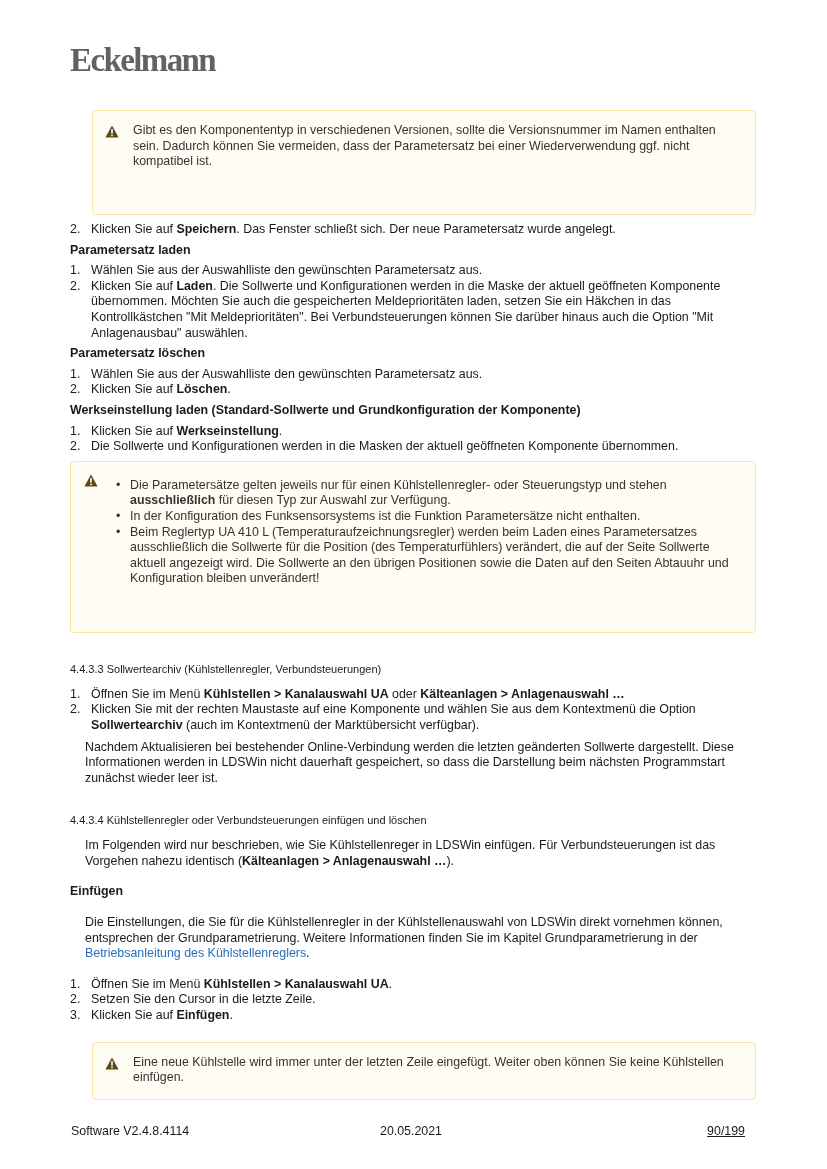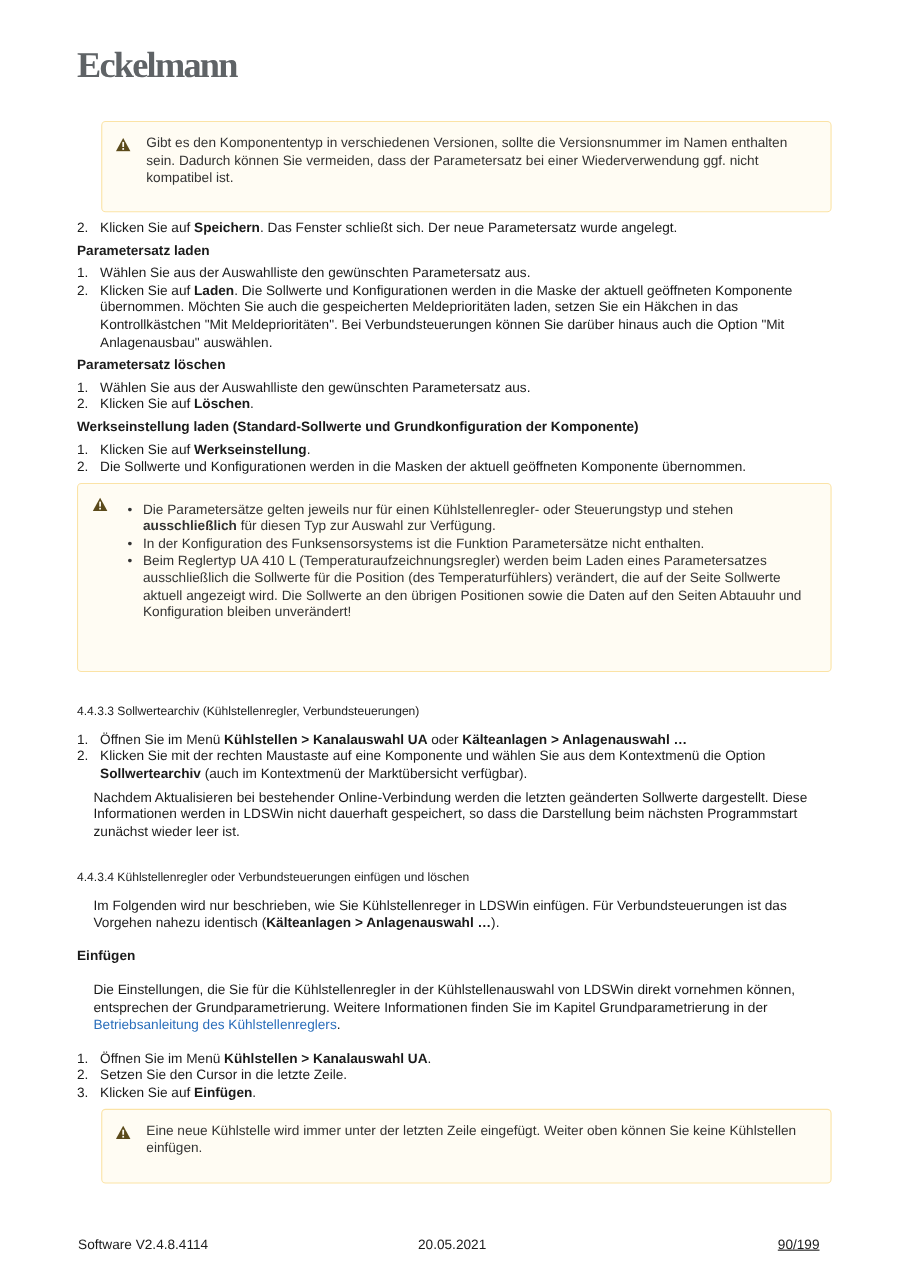--- a/index.html
+++ b/index.html
@@ -37,21 +37,21 @@
   .footer .c { position: absolute; left: 309px; }
   .footer .r { position: absolute; right: 12px; text-decoration: underline; }
 </style>
 </head>
 <body>
 
 <div class="logo">Eckelmann</div>
 
 <div class="content">
 
-  <div class="note" style="margin-left:22px; width:664px; height:83px;">
+  <div class="note" style="margin-left:22px; width:664px; height:105px;">
     <span class="warn" style="left:12px; top:14px;">
       <svg width="14" height="13" viewBox="0 0 14 13">
           <path d="M7 0.5 L13.6 12.5 L0.4 12.5 Z" fill="#5b4a1a"></path>
           <rect x="6.2" y="4" width="1.6" height="4.6" fill="#fffcf3"></rect>
           <rect x="6.2" y="9.6" width="1.6" height="1.6" fill="#fffcf3"></rect>
         </svg>
     </span>
     <div class="note-text" style="position:absolute; left:40px; top:12px; width:610px;">Gibt es den Komponententyp in verschiedenen Versionen, sollte die Versionsnummer im Namen enthalten sein. Dadurch können Sie vermeiden, dass der Parametersatz bei einer Wiederverwendung ggf. nicht kompatibel ist.</div>
   </div>
 
@@ -102,21 +102,21 @@
   <h3 style="margin-top:25px;">4.4.3.4  Kühlstellenregler oder Verbundsteuerungen einfügen und löschen</h3>
   <p style="margin-top:9px;"><span>Im Folgenden wird nur beschrieben, wie Sie Kühlstellenreger in LDSWin einfügen. Für Verbundsteuerungen ist das Vorgehen nahezu identisch (</span><b>Kälteanlagen &gt; Anlagenauswahl …</b><span>).</span></p>
   <div class="subhead">Einfügen</div>
   <p><span>Die Einstellungen, die Sie für die Kühlstellenregler in der Kühlstellenauswahl von LDSWin direkt vornehmen können, entsprechen der Grundparametrierung. Weitere Informationen finden Sie im Kapitel Grundparametrierung in der </span><span class="link">Betriebsanleitung des Kühlstellenreglers</span><span>.</span></p>
   <ol style="margin-top:4px;">
     <li><span class="num">1.</span><span>Öffnen Sie im Menü </span><b>Kühlstellen &gt; Kanalauswahl UA</b><span>.</span></li>
     <li><span class="num">2.</span><span>Setzen Sie den Cursor in die letzte Zeile.</span></li>
     <li><span class="num">3.</span><span>Klicken Sie auf </span><b>Einfügen</b><span>.</span></li>
   </ol>
 
-  <div class="note" style="margin-top:6px; margin-left:22px; width:664px; height:68px;">
+  <div class="note" style="margin-top:18px; margin-left:22px; width:664px; height:58px;">
     <span class="warn" style="left:12px; top:14px;">
       <svg width="14" height="13" viewBox="0 0 14 13">
           <path d="M7 0.5 L13.6 12.5 L0.4 12.5 Z" fill="#5b4a1a"></path>
           <rect x="6.2" y="4" width="1.6" height="4.6" fill="#fffcf3"></rect>
           <rect x="6.2" y="9.6" width="1.6" height="1.6" fill="#fffcf3"></rect>
         </svg>
     </span>
     <div class="note-text" style="position:absolute; left:40px; top:12px; width:610px;">Eine neue Kühlstelle wird immer unter der letzten Zeile eingefügt. Weiter oben können Sie keine Kühlstellen einfügen.</div>
   </div>
 

